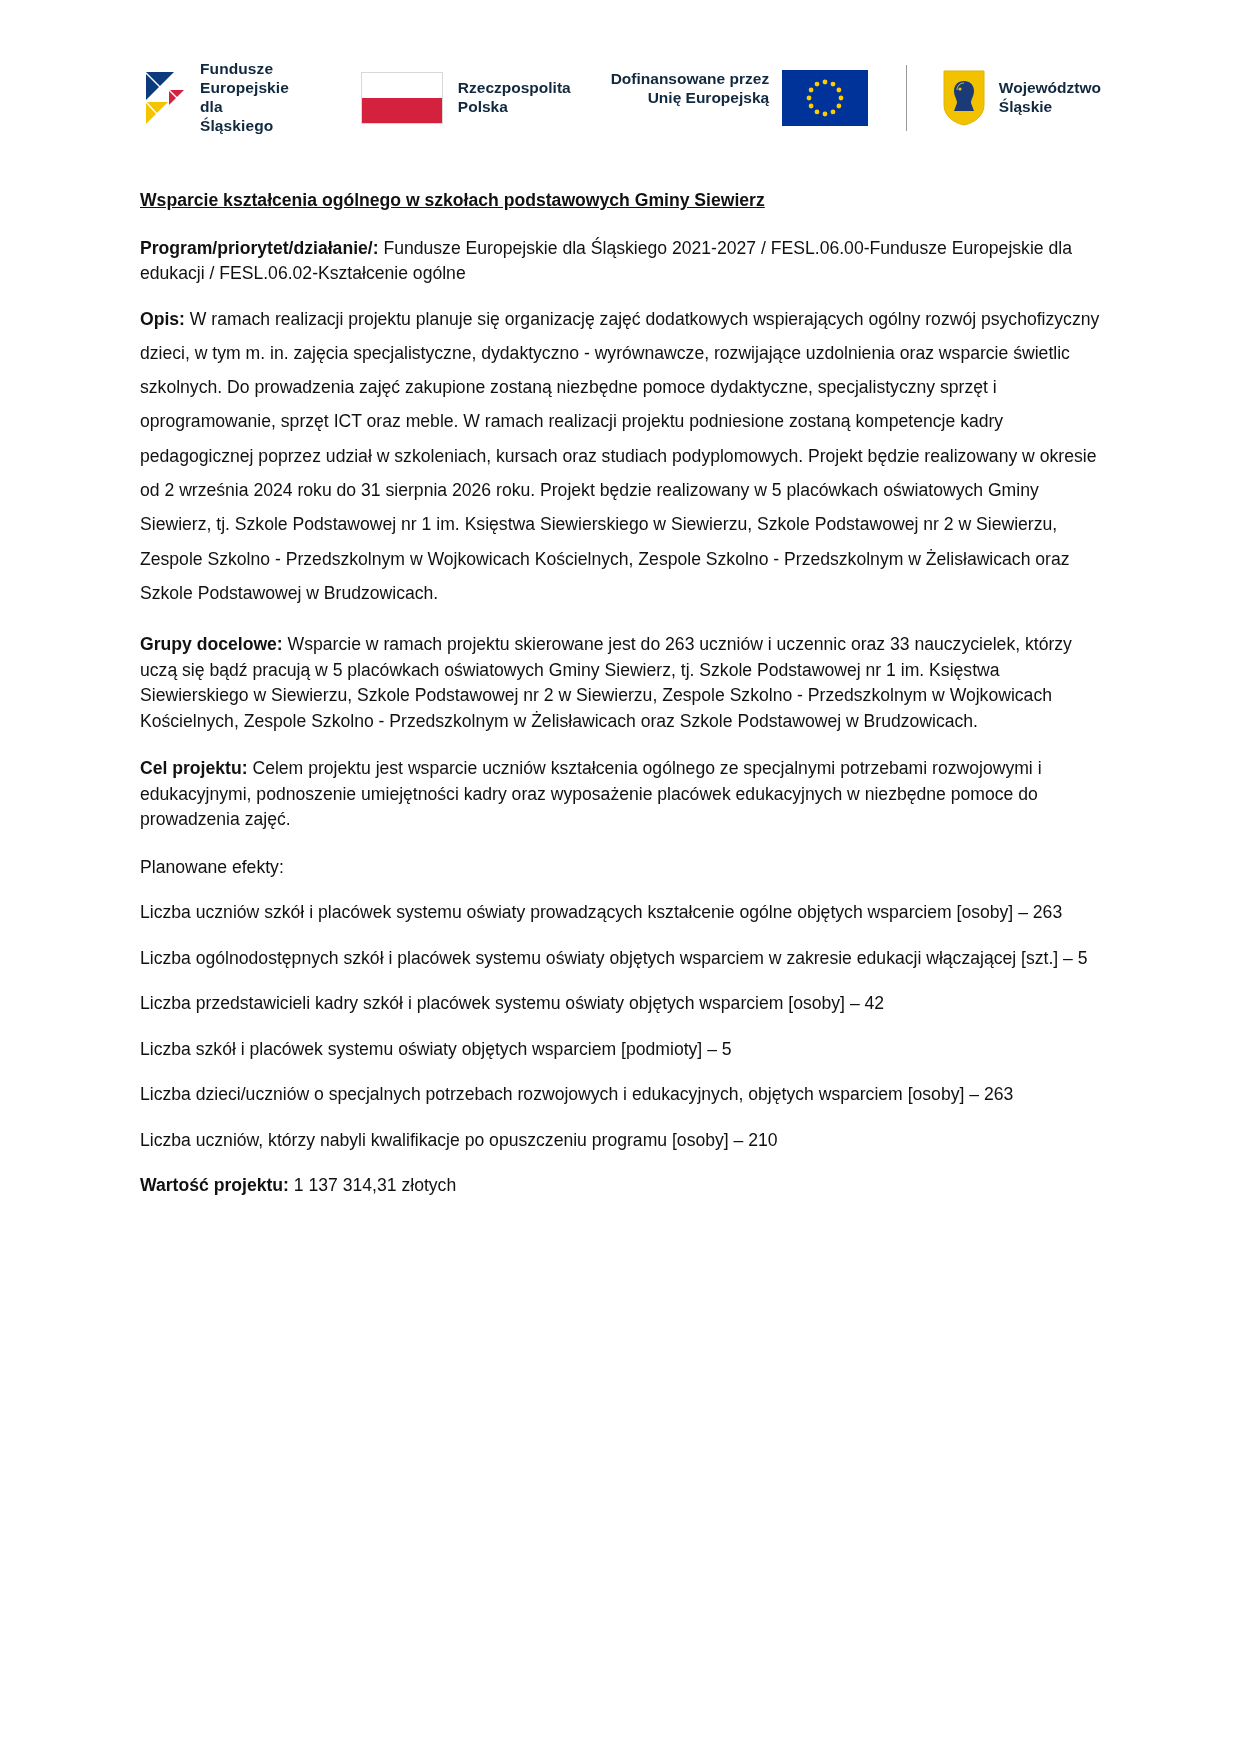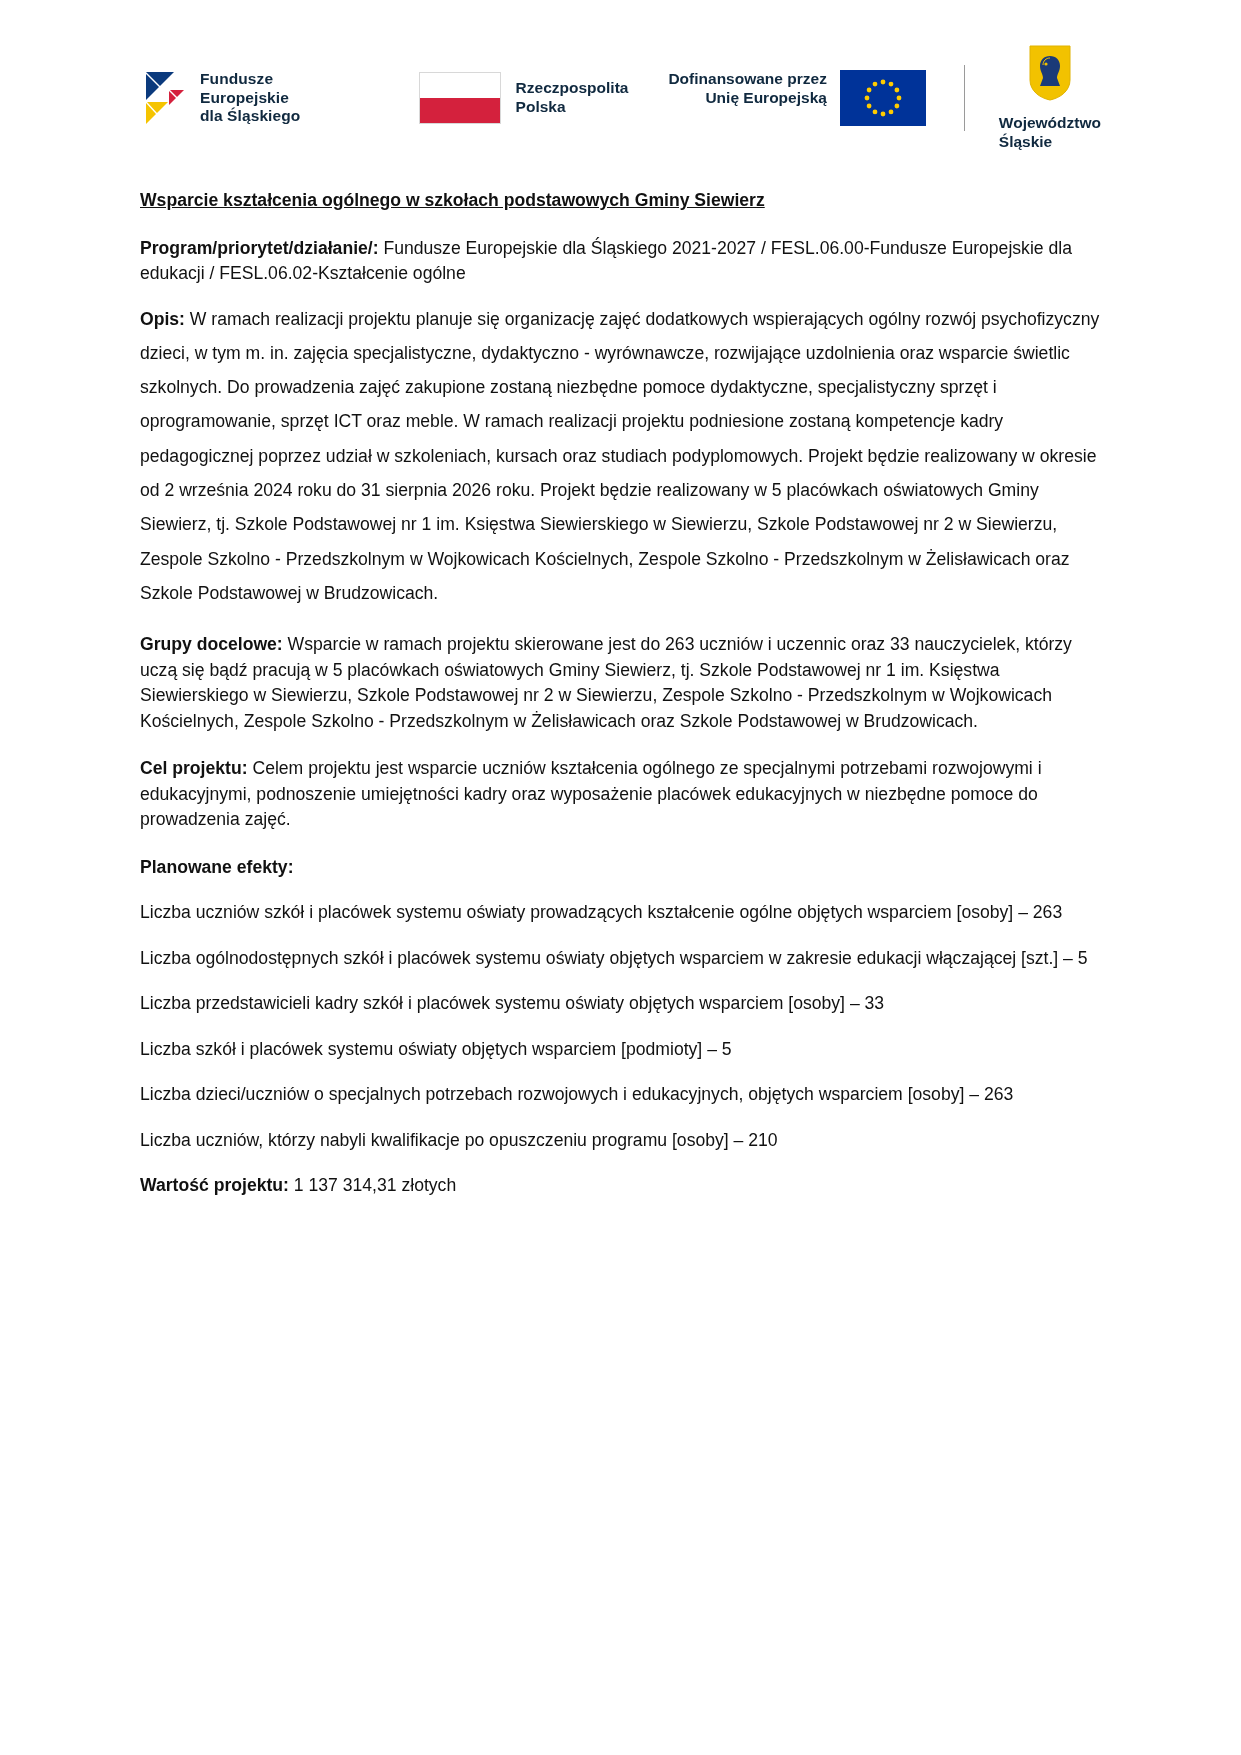--- a/index.html
+++ b/index.html
@@ -89,21 +89,21 @@
   }
 
   .divider-vert {
     width: 1px;
     height: 66px;
     background: #9a9a9a;
     margin: 0 34px 0 38px;
   }
 
   
-  .ws-logo { display: flex; align-items: center; gap: 12px; flex-direction: column; }
+  .ws-logo { display: flex; align-items: center; gap: 12px; }
   .ws-crest {
     width: 46px;
     height: 58px;
     position: relative;
   }
   .ws-text {
     font-size: 15.5px;
     line-height: 1.22;
     font-weight: 700;
     color: #10293f;
@@ -121,21 +121,21 @@
   .doc p.spaced-top { margin-top: 20px; }
 
   .title {
     font-weight: 700;
     text-decoration: underline;
     margin-bottom: 22px !important;
   }
   .lead { font-weight: 700; margin-top: 48px; }
 
   .block-gap { margin-bottom: 22px !important; }
-  .effects-title { font-weight: 700; margin-bottom: 20px !important; }
+  .effects-title { font-weight: 400; margin-bottom: 20px !important; }
   .effect { margin-bottom: 20px !important; line-height: 1.45; }
 </style>
 </head>
 <body>
 
 <div class="page">
 
   <div class="logo-bar">
 
     <div class="logo fe-logo">
@@ -229,21 +229,21 @@
     </p>
 
     <p class="block-gap">
       <span class="lead">Cel projektu:</span><span> Celem projektu jest wsparcie uczniów kształcenia ogólnego ze specjalnymi potrzebami rozwojowymi i edukacyjnymi, podnoszenie umiejętności kadry oraz wyposażenie placówek edukacyjnych w niezbędne pomoce do prowadzenia zajęć.</span>
     </p>
 
     <p class="effects-title">Planowane efekty:</p>
 
     <p class="effect">Liczba uczniów szkół i placówek systemu oświaty prowadzących kształcenie ogólne objętych wsparciem [osoby] – 263</p>
     <p class="effect">Liczba ogólnodostępnych szkół i placówek systemu oświaty objętych wsparciem w zakresie edukacji włączającej [szt.] – 5</p>
-    <p class="effect">Liczba przedstawicieli kadry szkół i placówek systemu oświaty objętych wsparciem [osoby] – 33</p>
+    <p class="effect">Liczba przedstawicieli kadry szkół i placówek systemu oświaty objętych wsparciem [osoby] – 42</p>
     <p class="effect">Liczba szkół i placówek systemu oświaty objętych wsparciem [podmioty] – 5</p>
     <p class="effect">Liczba dzieci/uczniów o specjalnych potrzebach rozwojowych i edukacyjnych, objętych wsparciem [osoby] – 263</p>
     <p class="effect">Liczba uczniów, którzy nabyli kwalifikacje po opuszczeniu programu [osoby] – 210</p>
 
     <p>
       <span class="lead">Wartość projektu:</span><span> 1 137 314,31 złotych</span>
     </p>
 
   </div>
 </div>

